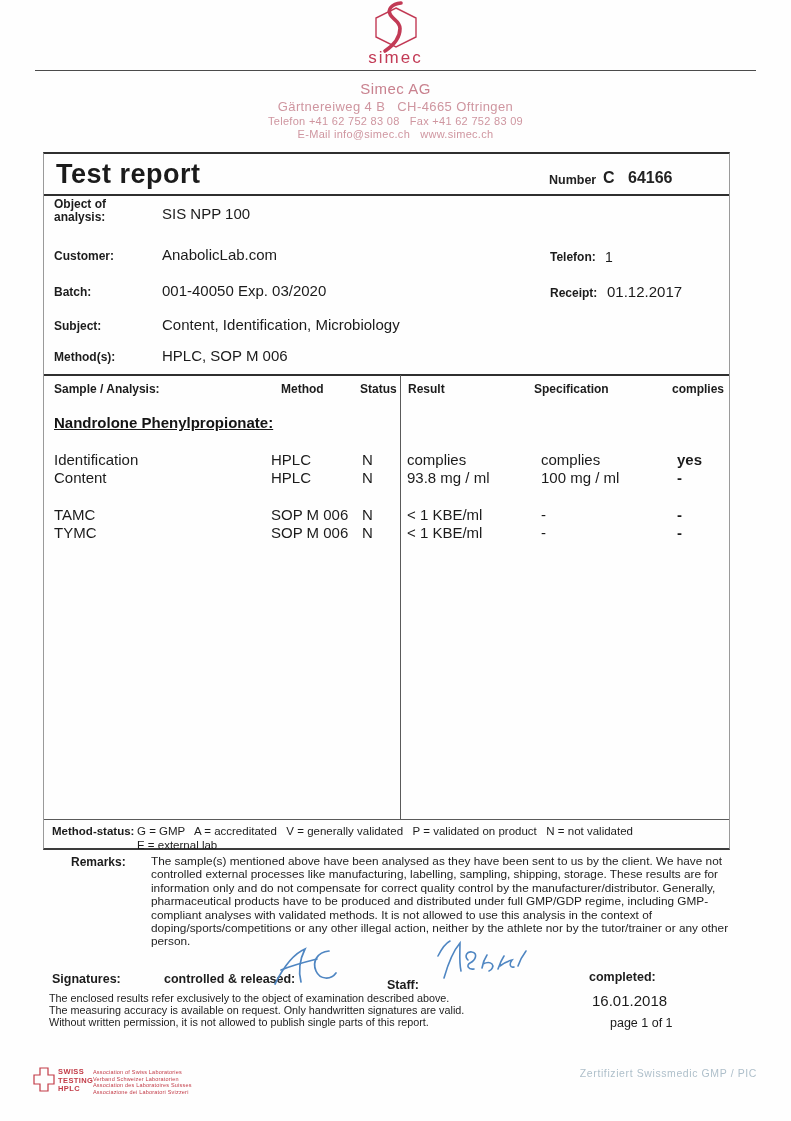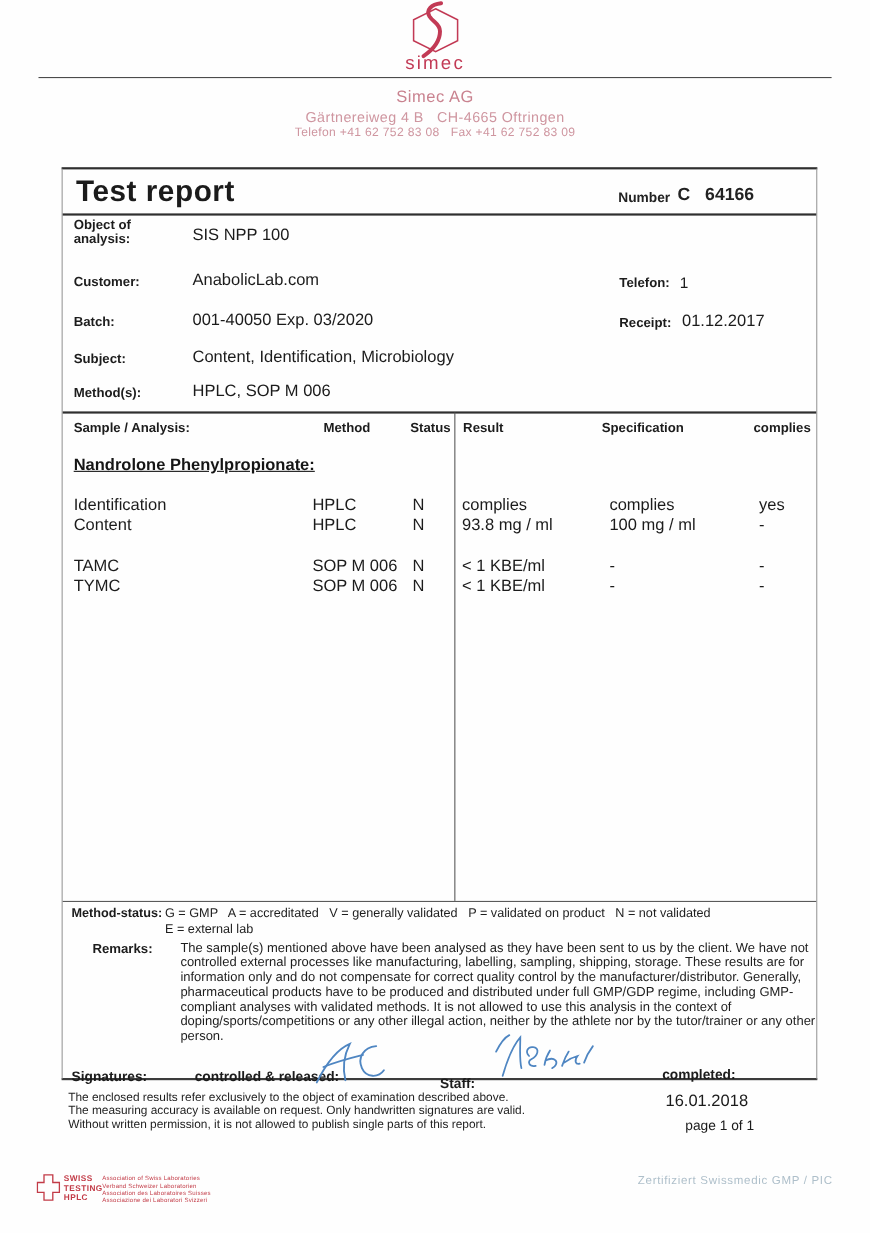--- a/index.html
+++ b/index.html
@@ -21,21 +21,21 @@
   .prewrap{white-space:pre-wrap;}
 
   
   .brand-word{font-size:17px;letter-spacing:2px;color:var(--accent);}
   .hdr-rule{left:35px;top:70px;width:721px;height:1px;background:#4b4b4b;}
   .company{font-size:15px;color:var(--company-pink);letter-spacing:0.5px;}
   .addr{font-size:13px;color:var(--address-pink);letter-spacing:0.4px;}
   .addr-sm{font-size:11px;color:var(--address-pink);letter-spacing:0.3px;}
 
   
-  .report-box{left:56px;top:152px;width:687px;height:830px;
+  .report-box{left:43px;top:152px;width:687px;height:698px;
       border-left:1px solid #9a9a9a;border-right:1px solid #9a9a9a;
       border-top:2px solid var(--line-dark);border-bottom:2px solid #3c3c3c;}
   .report-title{left:12px;top:5px;font-size:27px;font-weight:bold;letter-spacing:0.5px;color:#1b1b1b;}
   .num-label{left:505px;top:19px;font-size:12.5px;font-weight:bold;}
   .num-series{left:559px;top:15px;font-size:16px;font-weight:bold;}
   .num-value{left:584px;top:15px;font-size:16px;font-weight:bold;}
   .hline{left:0;width:685px;background:var(--line-dark);}
   .line-title{top:40px;height:2px;}
   .line-fields{top:220px;height:2px;}
   .line-method{top:665px;height:1px;background:#5a5a5a;}
@@ -43,21 +43,21 @@
 
   .lbl{font-weight:bold;font-size:12px;color:#1c1c1c;}
   .lbl-sm{font-weight:bold;font-size:11.5px;color:#1c1c1c;}
   .val{font-size:15px;color:#1b1b1b;}
   .val-sm{font-size:14px;color:#1b1b1b;}
 
   .th{font-weight:bold;font-size:12px;color:#1c1c1c;}
   .group-title{font-size:15px;font-weight:bold;text-decoration:underline;color:#151515;}
   .trow span{position:absolute;font-size:15px;color:#1b1b1b;white-space:nowrap;}
   .c-name{left:10px;} .c-method{left:227px;} .c-status{left:318px;}
-  .c-result{left:363px;} .c-spec{left:497px;} .c-comp{left:633px;}
+  .c-result{left:363px;} .c-spec{left:497px;} .c-comp{left:633px;font-weight:bold;}
 
   .legend{font-size:11.5px;color:#1d1d1d;}
   .remarks-text{width:582px;font-size:11.8px;line-height:13.4px;color:#1d1d1d;margin-left:14px;}
   .fineprint{font-size:10.8px;line-height:12.4px;color:#1d1d1d;}
   .sig-lbl{font-size:12.5px;font-weight:bold;color:#1c1c1c;}
   .completed-date{font-size:15px;color:#1b1b1b;}
   .page-no{font-size:12.5px;color:#1b1b1b;}
 
   
   .labs-name{font-size:7.5px;font-weight:bold;letter-spacing:0.4px;line-height:8.6px;color:var(--labs-red);}
@@ -73,20 +73,21 @@
     <polygon points="26,7 46,17 46,36 26,46 6,36 6,17" fill="none" stroke="#c23a55" stroke-width="1.4"></polygon>
     <path d="M31 2 C22 3 17 8 20.5 14 C24 19.5 30 20.5 30 27.5 C30 36 24 44 15 50" fill="none" stroke="#c23a55" stroke-width="3.6" stroke-linecap="round"></path>
   </svg>
   <div class="abs ctr brand-word" style="top:48px;">simec</div>
 
   <div class="abs hdr-rule"></div>
 
   <div class="abs ctr company" style="top:80px;">Simec AG</div>
   <div class="abs ctr addr prewrap" style="top:99px;">Gärtnereiweg 4 B   CH-4665 Oftringen</div>
   <div class="abs ctr addr-sm prewrap" style="top:115px;">Telefon +41 62 752 83 08   Fax +41 62 752 83 09</div>
+  <div class="abs ctr addr-sm prewrap" style="top:128px;">E-Mail info@simec.ch   www.simec.ch</div>
 
   <div class="abs report-box">
 
     <div class="abs report-title">Test report</div>
     <div class="abs num-label">Number</div>
     <div class="abs num-series">C</div>
     <div class="abs num-value">64166</div>
     <div class="abs hline line-title"></div>
 
     <div class="abs lbl" style="left:10px;top:44px;width:64px;line-height:13px;">Object of analysis:</div>

